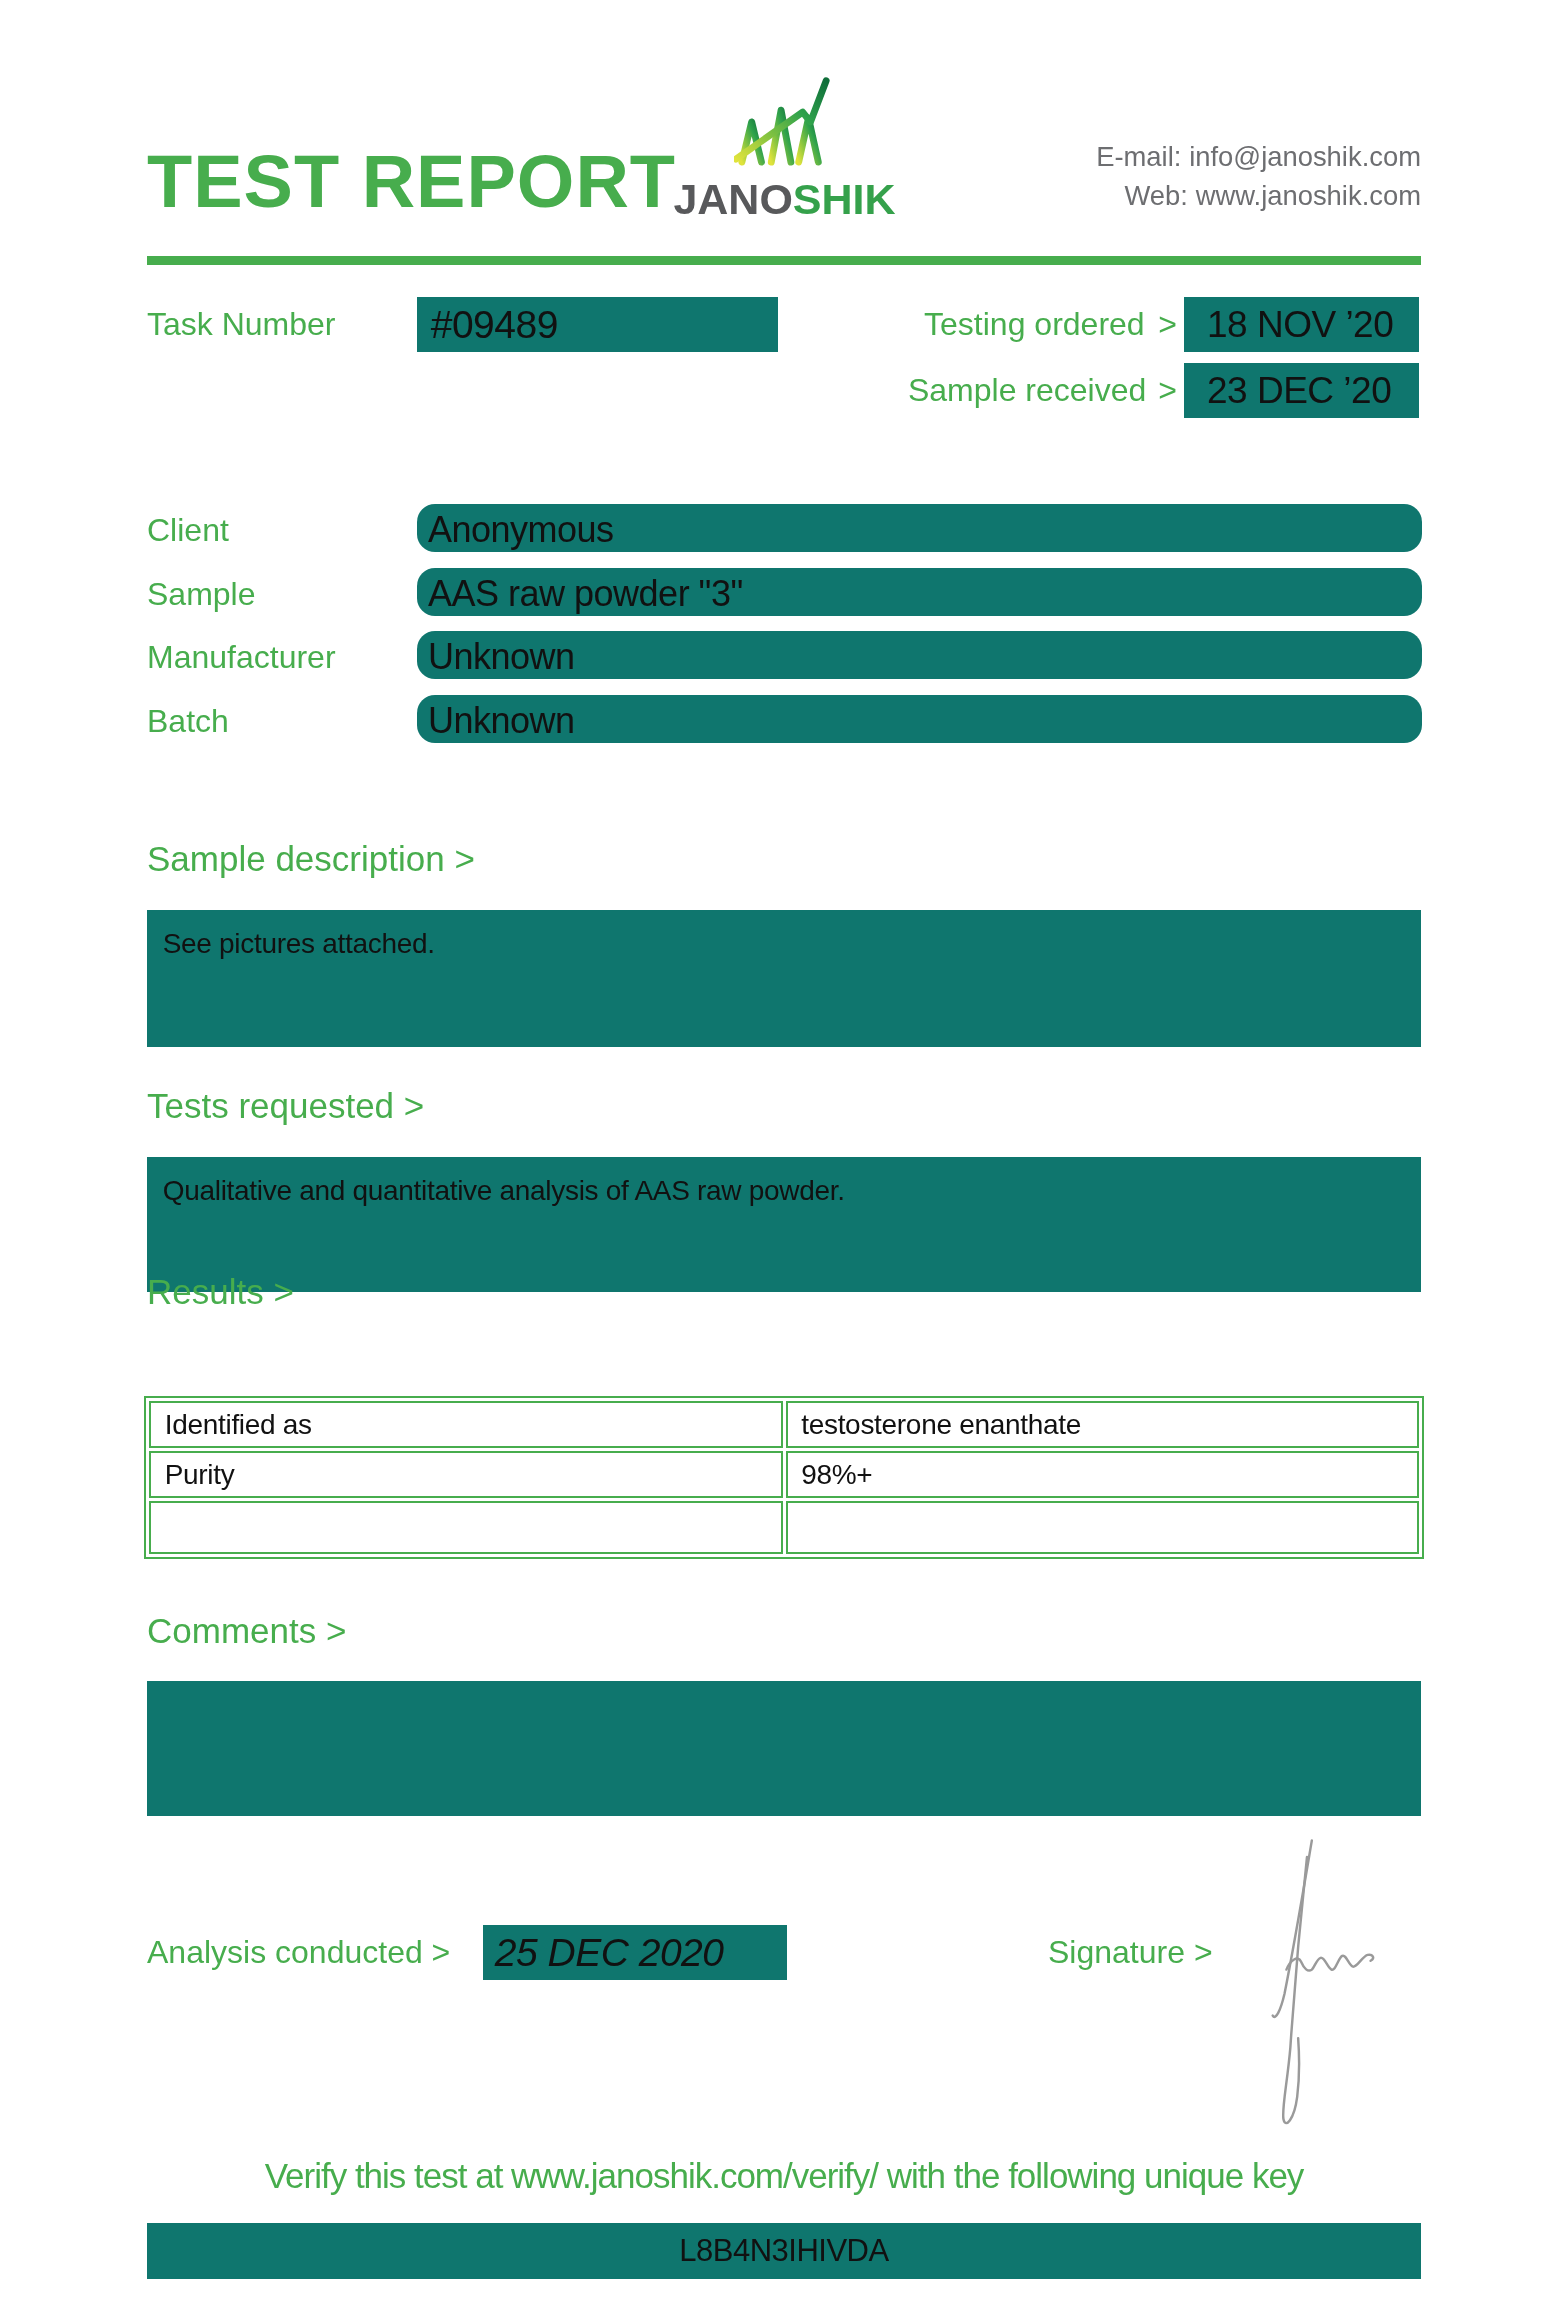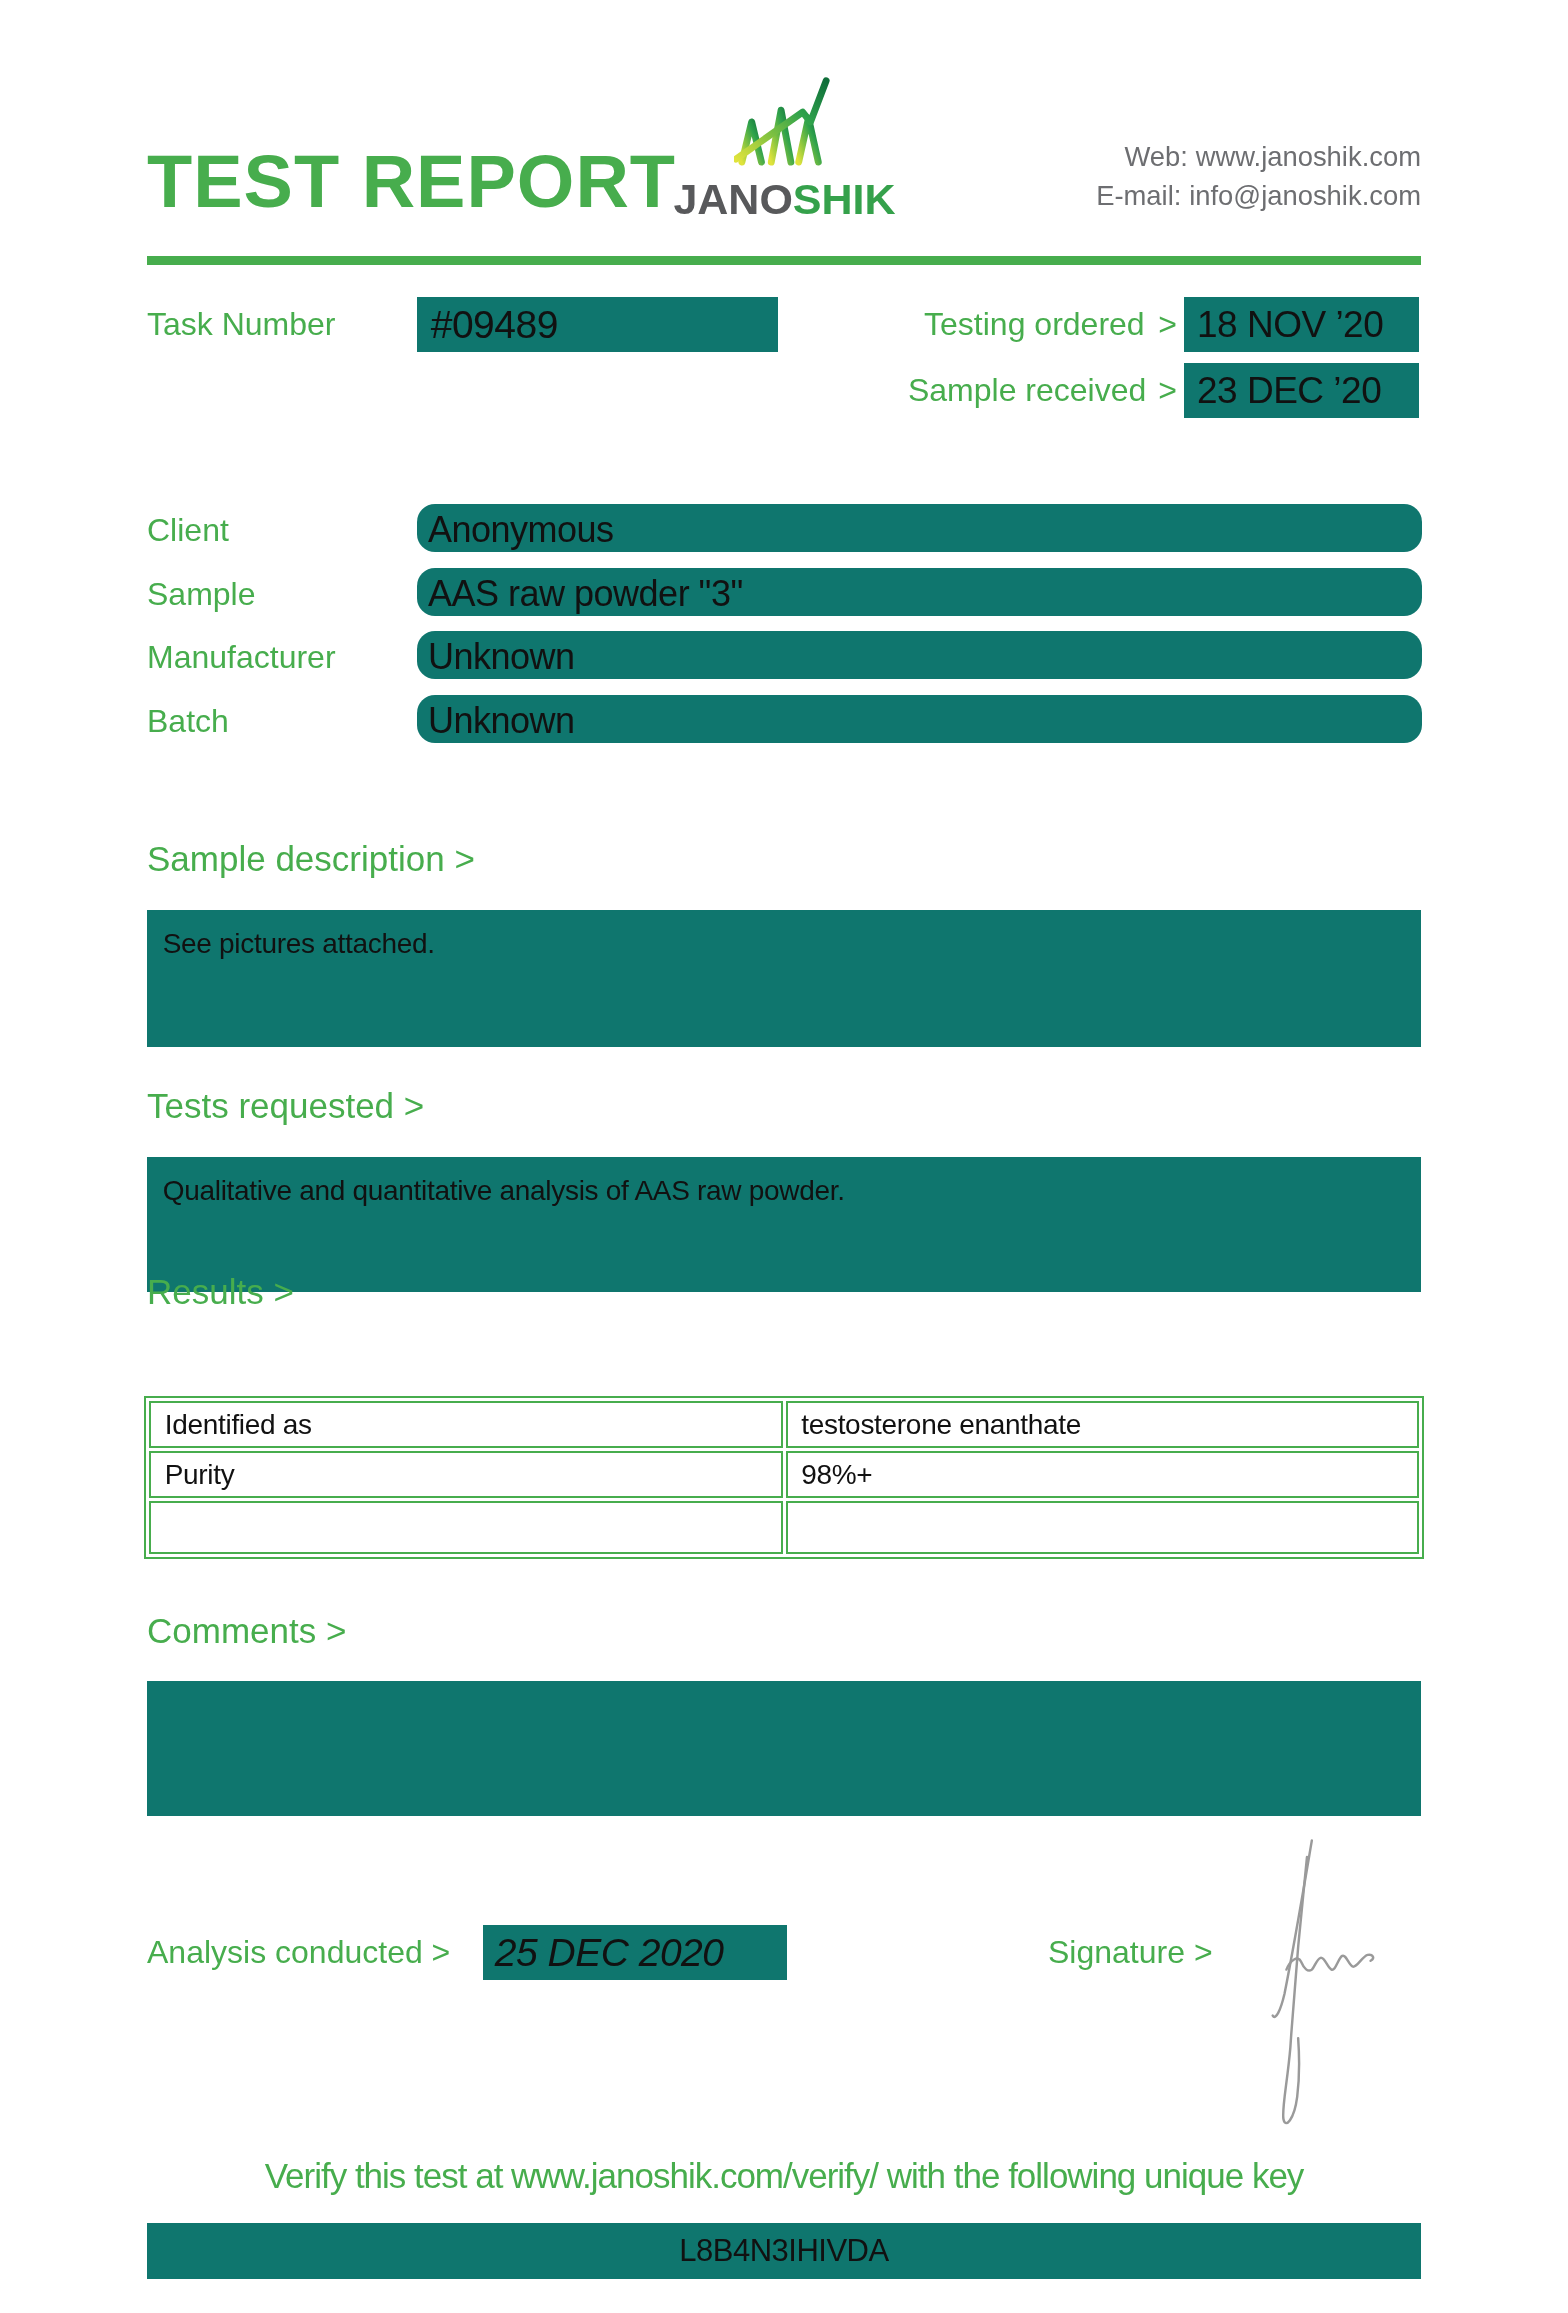--- a/index.html
+++ b/index.html
@@ -31,21 +31,21 @@
   .value-text { font-size:36px; letter-spacing:-0.5px; white-space:nowrap; }
 
   
   .task-label { position:absolute; left:147px; top:297px; height:55px; line-height:55px; }
   .task-box { left:417px; top:297px; width:361px; height:55px; line-height:55px; padding-left:13.7px;
               font-size:39px; letter-spacing:-0.5px; }
   .date-label-1, .date-label-2 { position:absolute; left:863px; width:314px; height:55px;
               display:flex; align-items:center; justify-content:flex-end; gap:13.7px; }
   .date-label-1 { top:297px; } .date-label-2 { top:363px;gap:12px; }
   .date-box-1, .date-box-2 { left:1184px; width:235px; height:55px; line-height:55px;
-              padding-left:13px; font-size:37px; letter-spacing:-0.5px; }
+              padding-left:23px; font-size:37px; letter-spacing:-0.5px; }
   .date-box-1 { top:297px; } .date-box-2 { top:363px; }
 
   
   .info-row { position:absolute; left:147px; width:1274px; height:52px; }
   .info-row .green-label { position:absolute; left:0; top:0; height:52px; line-height:52px; }
   .info-row .box { left:270px; top:0; width:1005px; height:48px; line-height:52px; padding-left:11px;border-radius:18px; }
   .row-client { top:504px; } .row-sample { top:568px; }
   .row-manufacturer { top:631px; } .row-batch { top:695px; }
 
   
@@ -100,24 +100,24 @@
         <path d="M2 92 L70 44 L78 54 L94 12"></path>
       </g>
     </svg>
     <div class="wordmark">
       <span class="jano">JANO</span><span class="shik">SHIK</span>
     </div>
   </div>
 
   <div class="contact">
     <div>
-      <span class="lbl">Web:</span><span>www.janoshik.com</span>
+      <span class="lbl">E-mail:</span><span>info@janoshik.com</span>
     </div>
     <div>
-      <span class="lbl">E-mail:</span><span>info@janoshik.com</span>
+      <span class="lbl">Web:</span><span>www.janoshik.com</span>
     </div>
   </div>
 
   <div class="divider"></div>
 
   <div class="green-label task-label">Task Number</div>
   <div class="box task-box">#09489</div>
 
   <div class="date-label-1">
     <span class="green-label">Testing ordered</span>

